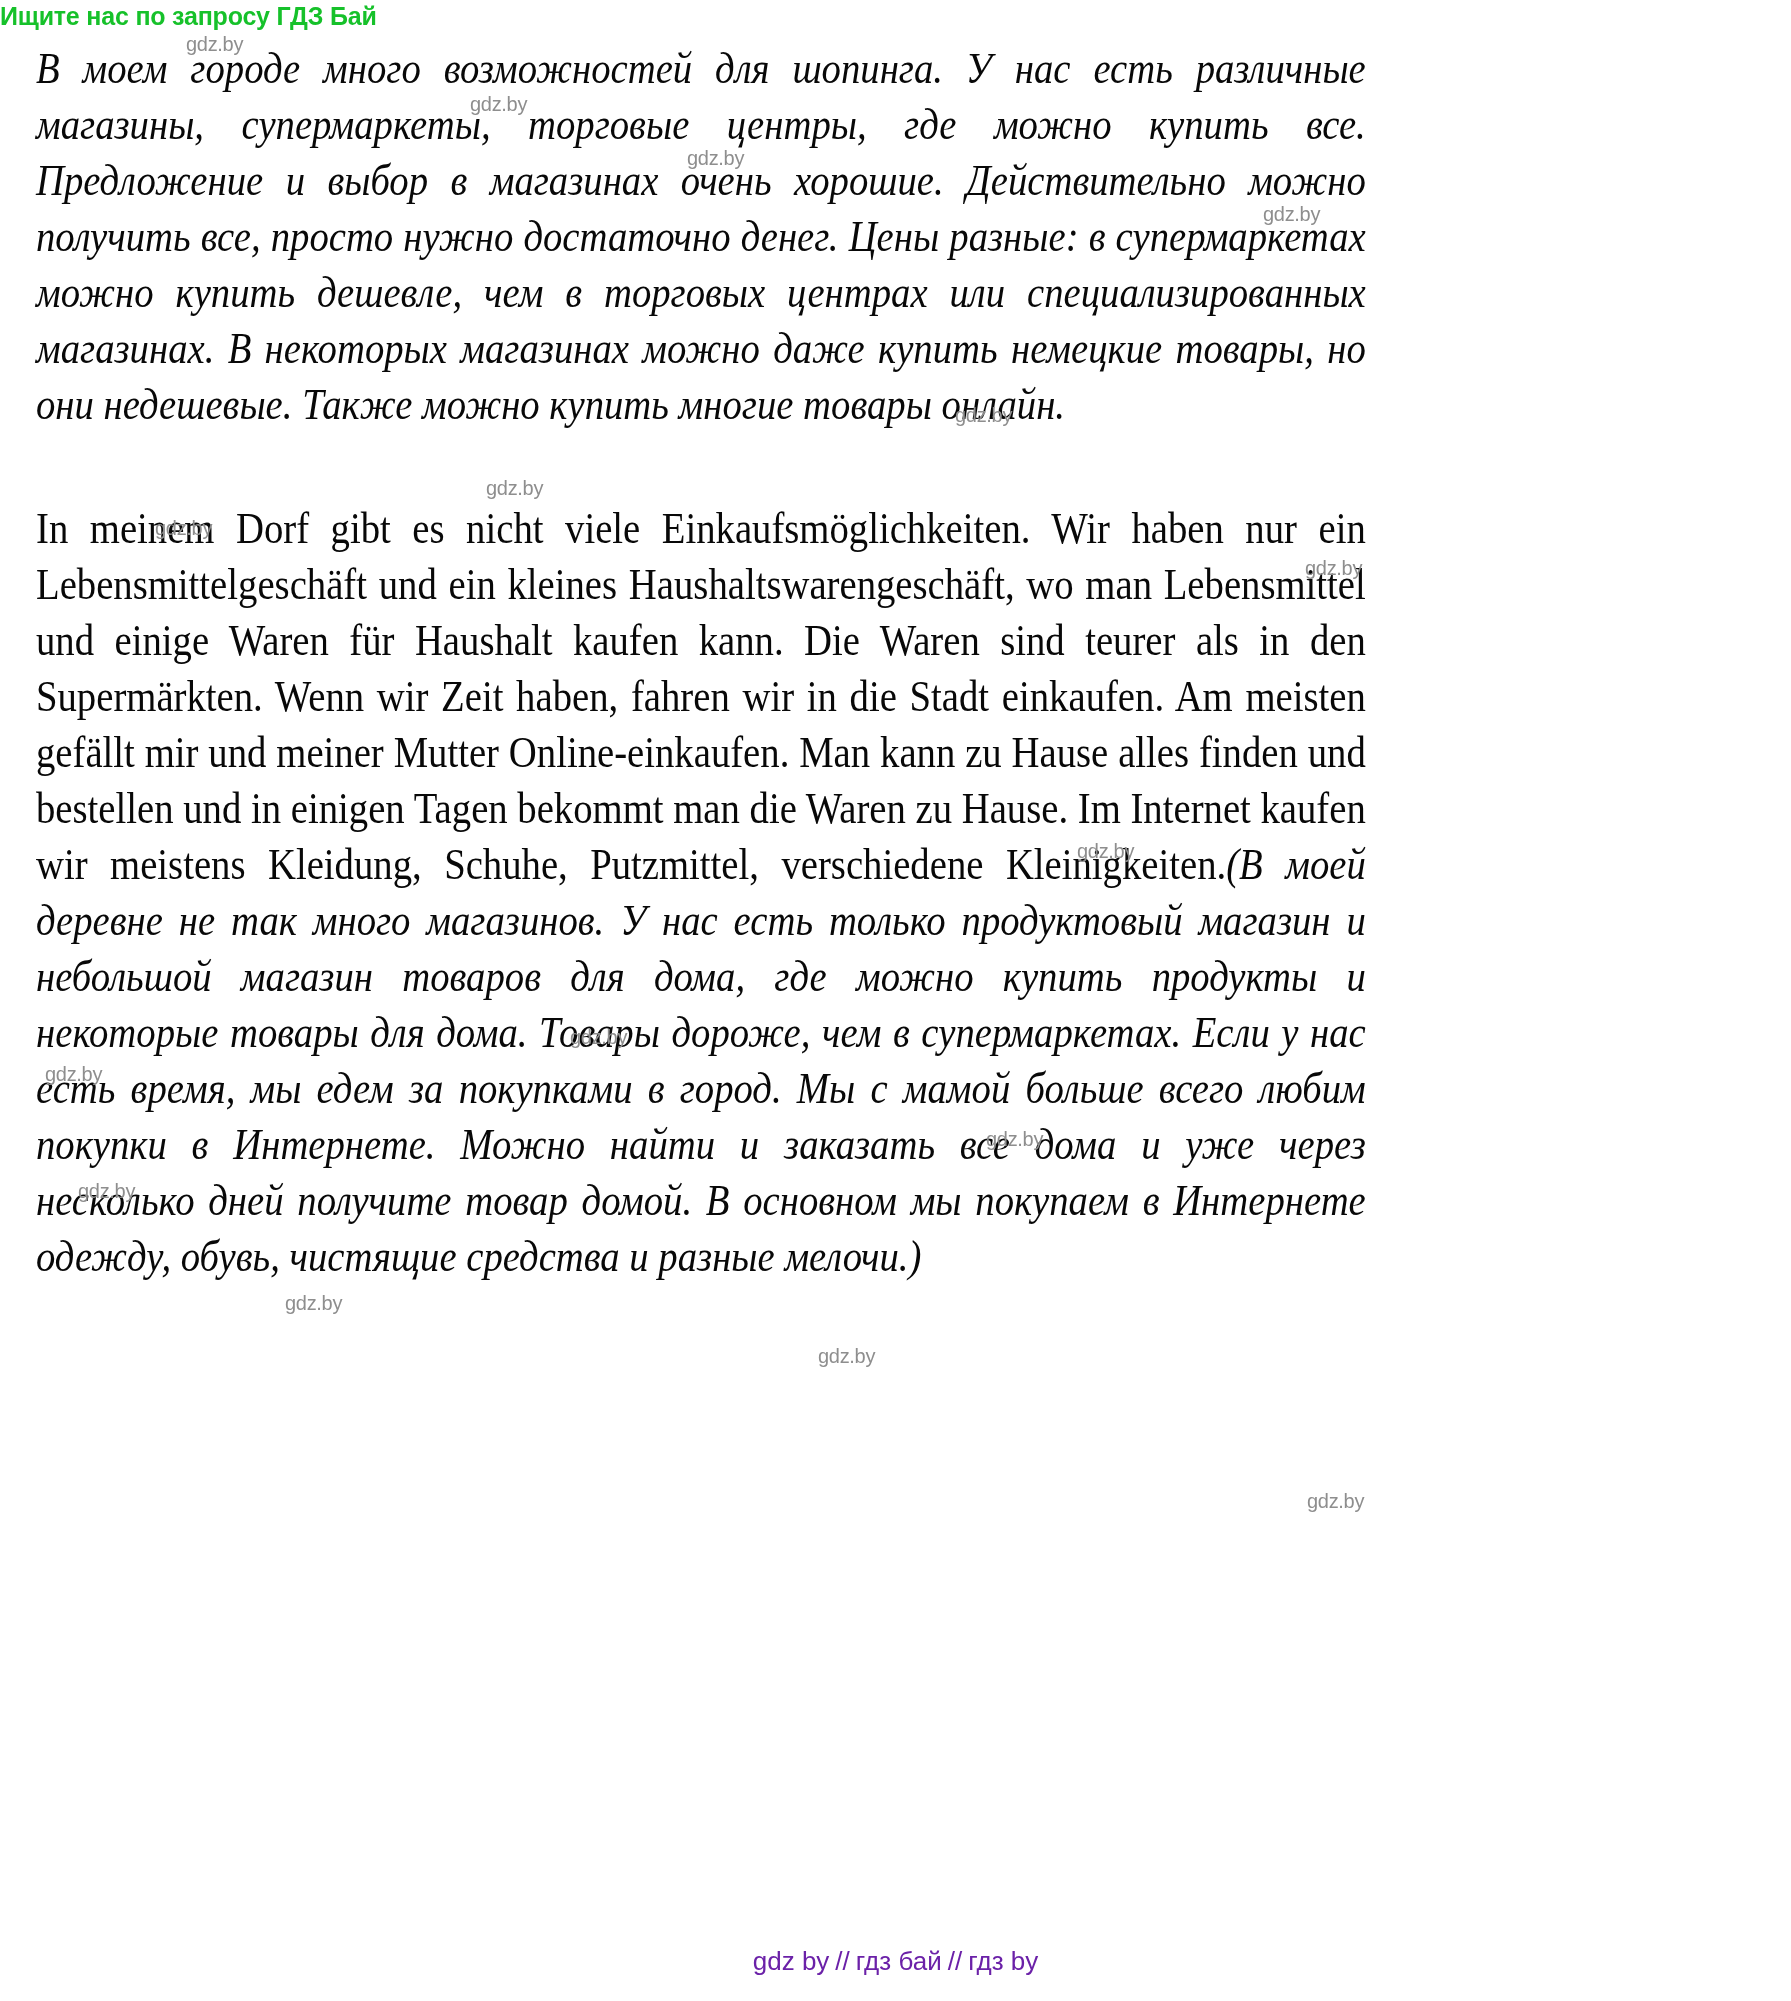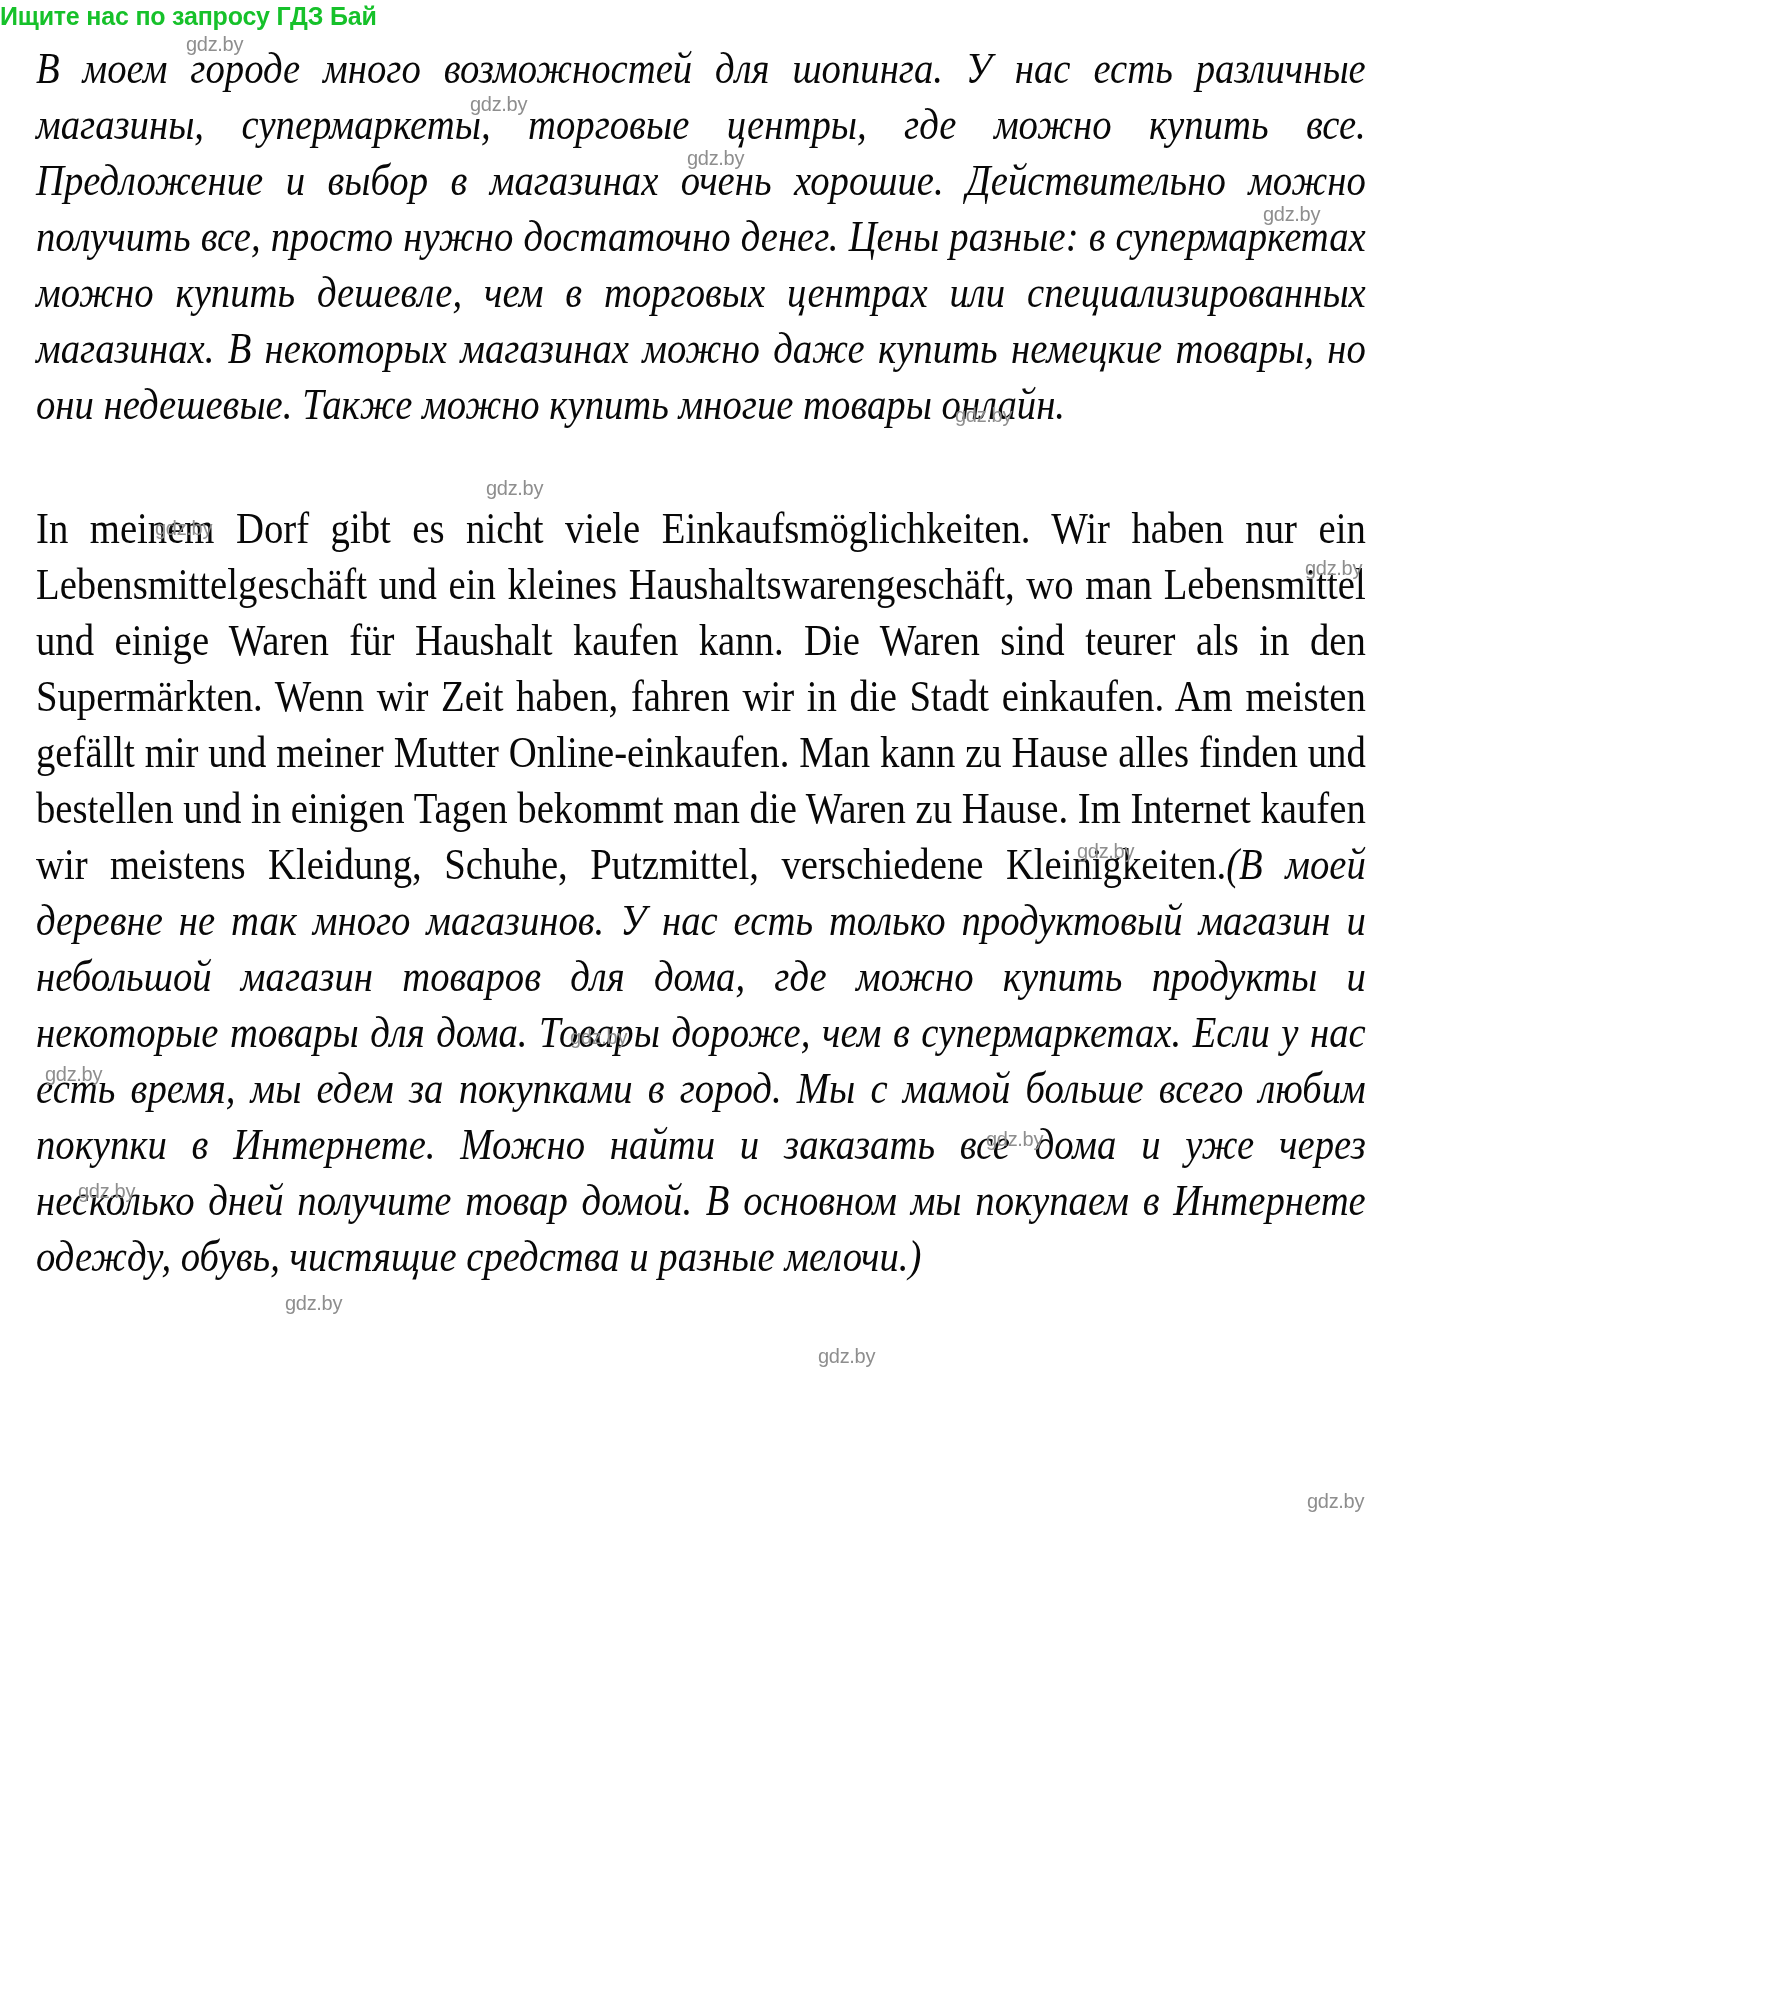--- a/index.html
+++ b/index.html
@@ -150,14 +150,17 @@
   <div id="content">
 
     <p class="para ru-italic" id="para-russian-1">В моем городе много возможностей для шопинга. У нас есть различные магазины, супермаркеты, торговые центры, где можно купить все. Предложение и выбор в магазинах очень хорошие. Действительно можно получить все, просто нужно достаточно денег. Цены разные: в супермаркетах можно купить дешевле, чем в торговых центрах или специализированных магазинах. В некоторых магазинах можно даже купить немецкие товары, но они недешевые. Также можно купить многие товары онлайн.</p>
 
     <div id="block-german">
       <p class="para de-roman"><span>In meinem Dorf gibt es nicht viele Einkaufsmöglichkeiten. Wir haben nur ein Lebensmittelgeschäft und ein kleines Haushaltswarengeschäft, wo man Lebensmittel und einige Waren für Haushalt kaufen kann. Die Waren sind teurer als in den Supermärkten. Wenn wir Zeit haben, fahren wir in die Stadt einkaufen.  Am meisten gefällt mir und meiner Mutter Online-einkaufen. Man kann zu Hause alles finden und bestellen und in einigen Tagen bekommt man die Waren zu Hause. Im Internet kaufen wir meistens Kleidung, Schuhe, Putzmittel, verschiedene Kleinigkeiten.</span><span class="ru-inline">(В моей деревне не так много магазинов. У нас есть только продуктовый магазин и небольшой магазин товаров для дома, где можно купить продукты и некоторые товары для дома. Товары дороже, чем в супермаркетах. Если у нас есть время, мы едем за покупками в город. Мы с мамой больше всего любим покупки в Интернете. Можно найти и заказать все дома и уже через несколько дней получите товар домой. В основном мы покупаем в Интернете одежду, обувь, чистящие средства и разные мелочи.)</span></p>
     </div>
 
   </div>
 
+  <div id="footer">
+    <span>gdz by</span><span class="sep">//</span><span>гдз бай</span><span class="sep">//</span><span>гдз by</span>
+  </div>
 
 </div>
 
 </body></html>

